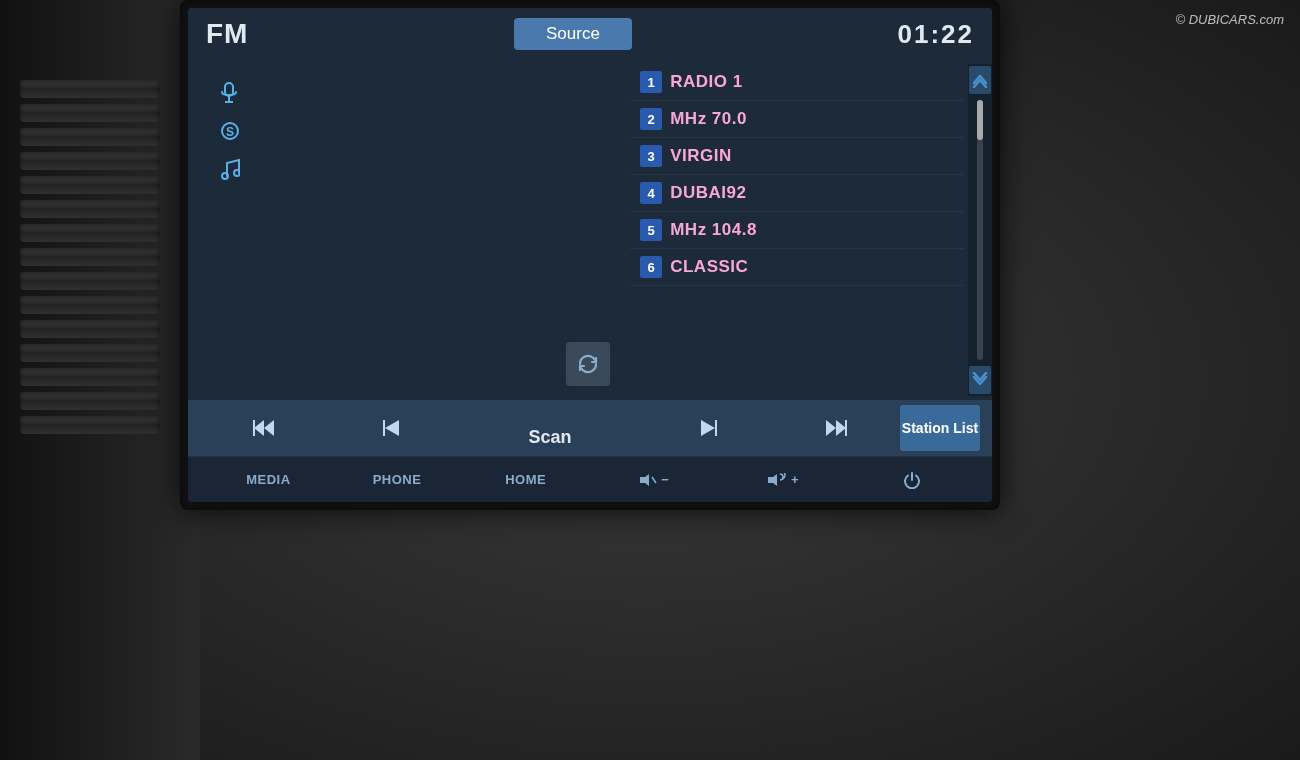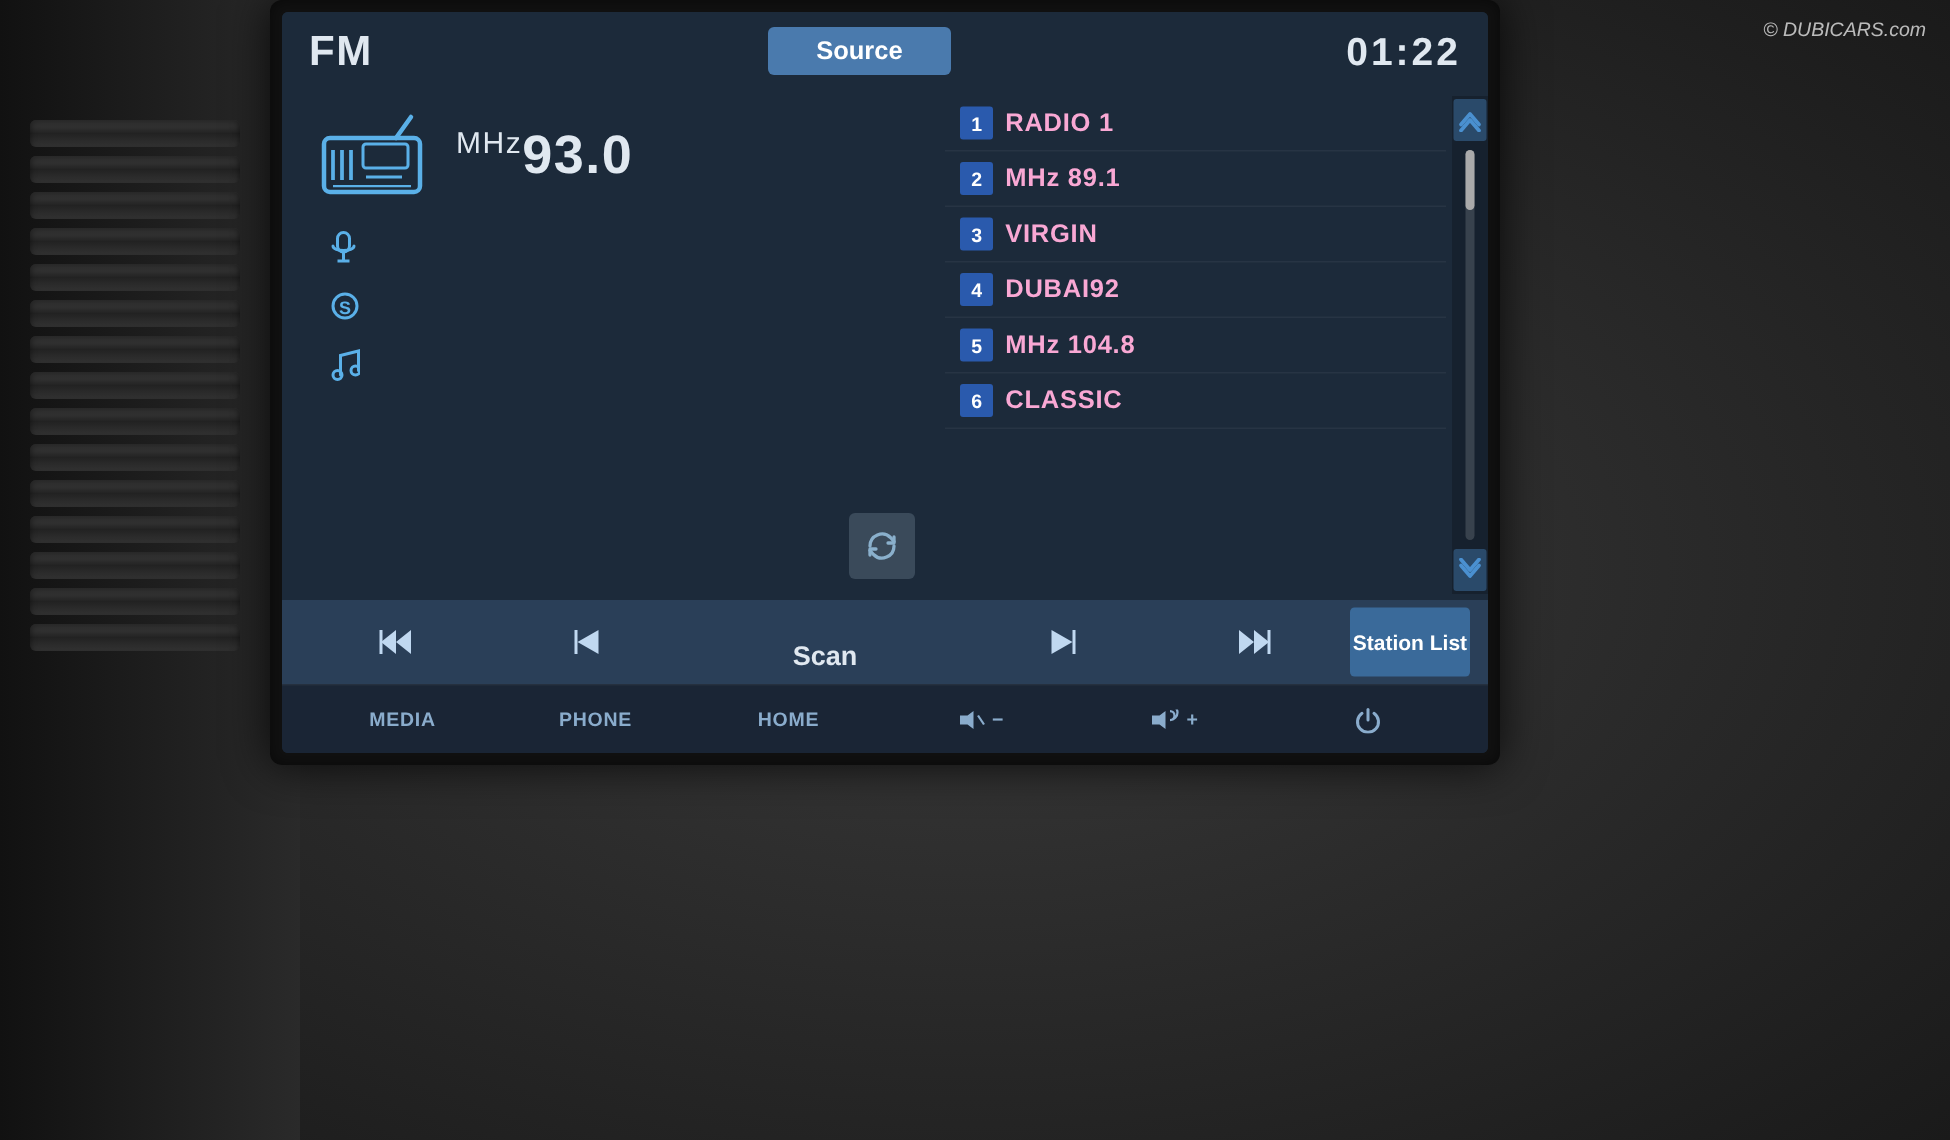--- a/index.html
+++ b/index.html
@@ -105,21 +105,21 @@
       letter-spacing: 1px;
     }
 
     .source-btn {
       background: #4a7aad;
       color: white;
       border: none;
       padding: 6px 32px;
       border-radius: 4px;
       font-size: 17px;
-      font-weight: bold;
+      font-weight: normal;
       cursor: pointer;
     }
 
     .time-display {
       color: #e0e8f0;
       font-size: 26px;
       font-weight: bold;
       letter-spacing: 2px;
     }
 
@@ -414,45 +414,20 @@
 
         <div class="top-bar">
           <span class="fm-label">FM</span>
           <button class="source-btn">Source</button>
           <span class="time-display">01:22</span>
         </div>
 
         <div class="main-content">
 
           <div class="left-panel">
-            <div class="radio-icon-area">
-
-              <div class="radio-icon">
-                <svg width="72" height="58" viewBox="0 0 72 58" fill="none">
-
-                  <rect x="4" y="18" width="64" height="36" rx="4" stroke="#5ab0e8" stroke-width="3" fill="none"></rect>
-
-                  <line x1="10" y1="26" x2="10" y2="46" stroke="#5ab0e8" stroke-width="2.5"></line>
-                  <line x1="16" y1="26" x2="16" y2="46" stroke="#5ab0e8" stroke-width="2.5"></line>
-                  <line x1="22" y1="26" x2="22" y2="46" stroke="#5ab0e8" stroke-width="2.5"></line>
-
-                  <rect x="30" y="22" width="30" height="16" rx="2" stroke="#5ab0e8" stroke-width="2" fill="none"></rect>
-
-                  <line x1="32" y1="44" x2="56" y2="44" stroke="#5ab0e8" stroke-width="2"></line>
-
-                  <line x1="52" y1="18" x2="62" y2="4" stroke="#5ab0e8" stroke-width="3" stroke-linecap="round"></line>
-
-                  <line x1="10" y1="50" x2="62" y2="50" stroke="#5ab0e8" stroke-width="1.5"></line>
-                </svg>
-              </div>
-
-              <span class="freq-display">
-                <span class="freq-unit">MHz</span><span>93.0</span>
-              </span>
-            </div>
 
             <div class="side-icons">
               <span class="side-icon">
                 <svg width="18" height="22" viewBox="0 0 18 22" fill="none">
                   <rect x="5" y="1" width="8" height="13" rx="4" stroke="#5ab0e8" stroke-width="2"></rect>
                   <path d="M2 10c0 4 14 4 14 0" stroke="#5ab0e8" stroke-width="2" fill="none" stroke-linecap="round"></path>
                   <line x1="9" y1="14" x2="9" y2="20" stroke="#5ab0e8" stroke-width="2"></line>
                   <line x1="5" y1="20" x2="13" y2="20" stroke="#5ab0e8" stroke-width="2"></line>
                 </svg>
               </span>
@@ -483,21 +458,21 @@
           </div>
 
           <div class="right-panel">
             <div class="station-list" id="station-list-container">
             <div class="station-item">
                   <span class="station-num">1</span>
                   <span class="station-name">RADIO 1</span>
                 </div>
                 <div class="station-item">
                   <span class="station-num">2</span>
-                  <span class="station-name">MHz  89.1</span>
+                  <span class="station-name">MHz  70.0</span>
                 </div>
                 <div class="station-item">
                   <span class="station-num">3</span>
                   <span class="station-name">VIRGIN</span>
                 </div>
                 <div class="station-item">
                   <span class="station-num">4</span>
                   <span class="station-name">DUBAI92</span>
                 </div>
                 <div class="station-item">

